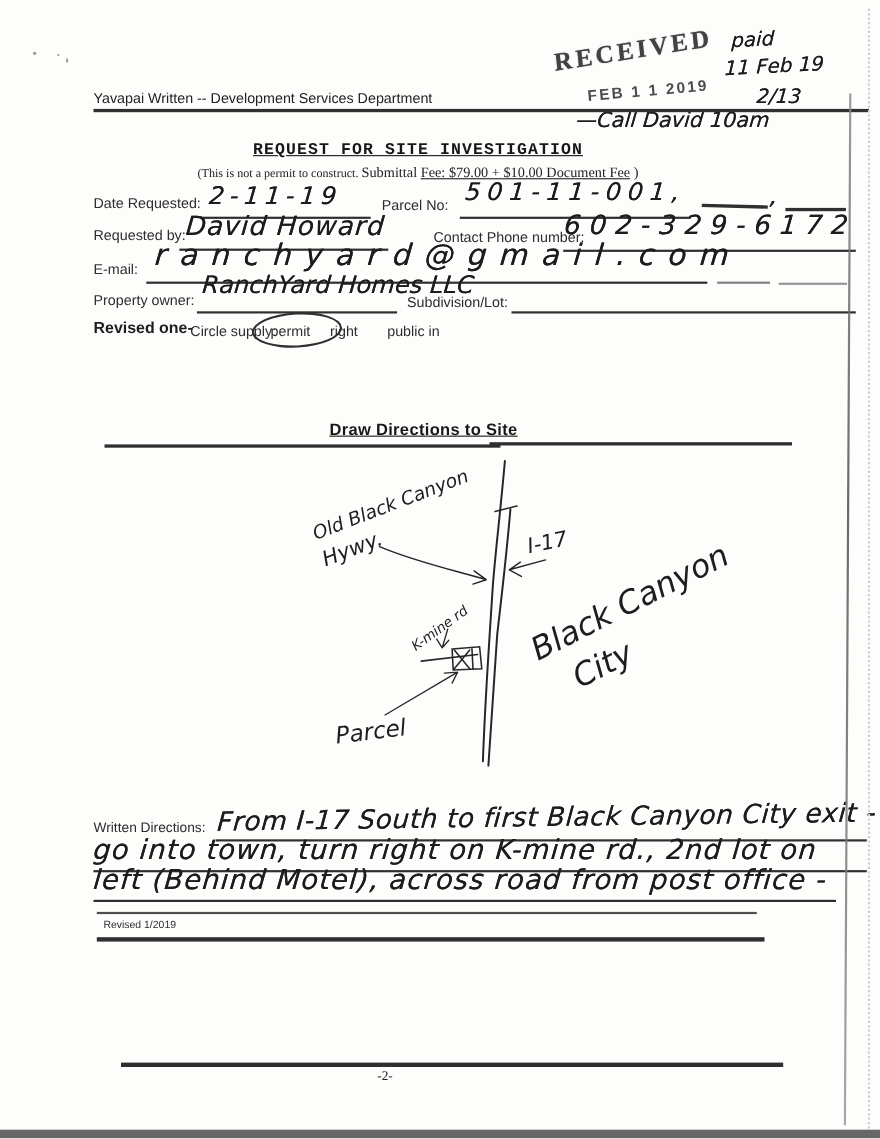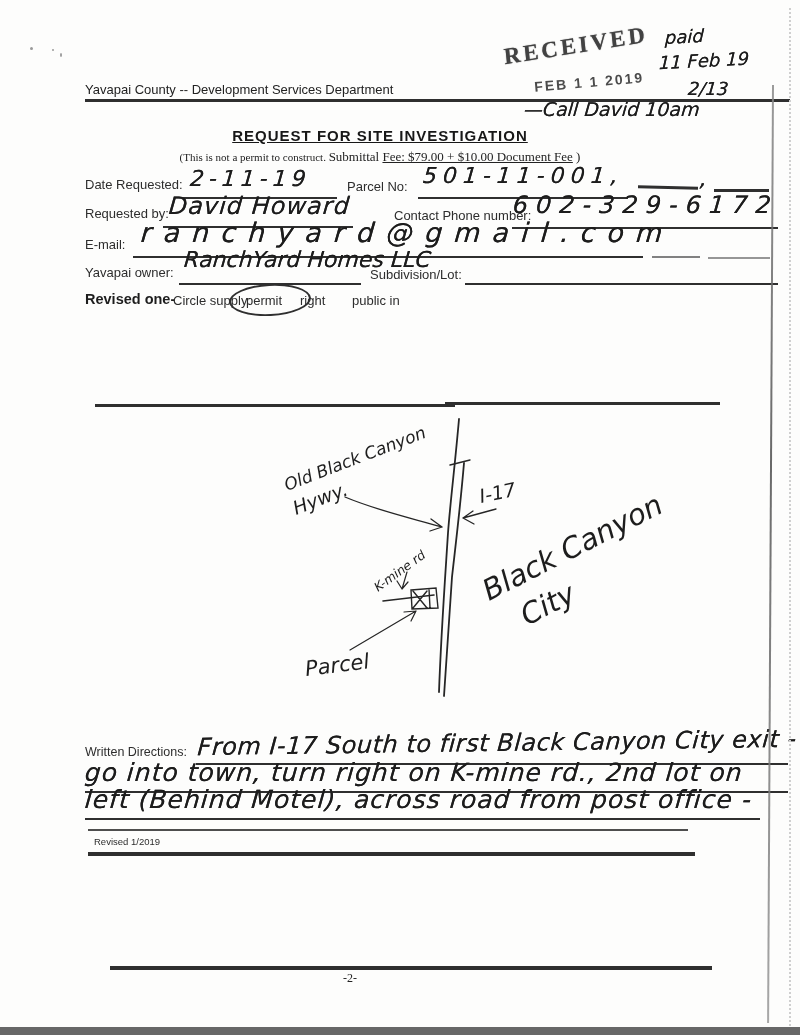--- a/index.html
+++ b/index.html
@@ -21,21 +21,21 @@
     position:absolute; left:503px; top:33px; transform:rotate(-9deg) skewX(-3deg);
     font-family:"Liberation Serif", serif; font-weight:bold; font-size:23px;
     letter-spacing:3px; color:#2e2e2e; text-shadow:0 0 1px #555; opacity:.9;
   }
   .stamp-date {
     position:absolute; left:534px; top:74px; transform:rotate(-5deg);
     font-weight:bold; font-size:14px; letter-spacing:2px; color:#383838; opacity:.9;
   }
   .title-wrap { position:absolute; left:0; top:127px; width:760px; text-align:center; }
   .form-title {
-    display:inline-block; font-family:Liberation Sans, sans-serif; font-weight:bold;
+    display:inline-block; font-family:Liberation Mono, monospace; font-weight:bold;
     font-size:15px; letter-spacing:1px; text-decoration:underline; color:#171717;
   }
   .form-subtitle { margin-top:4px; font-family:Liberation Serif, serif; font-size:11px; color:#222; }
   .form-subtitle .big { font-size:13px; }
   .form-subtitle .u { text-decoration:underline; }
   .bold-label { position:absolute; font-weight:bold; font-size:14.5px; color:#1e1e1e; white-space:nowrap; }
   .note { position:absolute; left:85px; width:712px; font-size:12.5px; color:#2b2b2b; }
   .draw-wrap { position:absolute; left:0; top:382px; width:770px; text-align:center; }
   .draw-heading { display:inline-block; font-weight:bold; font-size:15px; text-decoration:underline; color:#181818; letter-spacing:.3px; }
   .ellipse {
@@ -63,21 +63,21 @@
   <div class="speck" style="left:52px;top:49px;width:2px;height:2px"></div>
   <div class="speck" style="left:60px;top:53px;width:2px;height:4px"></div>
 
   <div class="stamp-word">RECEIVED</div>
   <div class="stamp-date">FEB 1 1 2019</div>
   <div class="hw" style="left:665px;top:28px;font-size:18px;transform:skewX(-5deg) rotate(-3deg)">paid</div>
   <div class="hw" style="left:659px;top:52px;font-size:18px;transform:skewX(-5deg) rotate(-3deg)">11 Feb 19</div>
   <div class="hw" style="left:688px;top:80px;font-size:18px">2/13</div>
   <div class="hw" style="left:524px;top:100px;font-size:19px">—Call David 10am</div>
 
-  <div class="dept">Yavapai County -- Development Services Department</div>
+  <div class="dept">Yavapai Written -- Development Services Department</div>
   <div class="rule" style="left:85px;top:99px;width:705px;height:3px"></div>
 
   <div class="title-wrap">
     <div class="form-title">REQUEST FOR SITE INVESTIGATION</div>
     <div class="form-subtitle"><span>(This is not a permit to construct. </span><span class="big"> Submittal </span><span class="big u">Fee: $79.00 + $10.00 Document Fee</span><span class="big"> )</span></div>
   </div>
 
   <div class="flabel" style="left:85px;top:177px">Date Requested:</div>
   <div class="hw" style="left:190px;top:168px;font-size:22px;letter-spacing:5px">2-11-19</div>
   <div class="rule" style="left:182px;top:197px;width:155px"></div>
@@ -94,34 +94,37 @@
   <div class="flabel" style="left:394px;top:208px">Contact Phone number:</div>
   <div class="hw" style="left:513px;top:193px;font-size:24px;letter-spacing:8px">602-329-6172</div>
   <div class="rule" style="left:512px;top:227px;width:266px"></div>
 
   <div class="flabel" style="left:85px;top:237px">E-mail:</div>
   <div class="hw" style="left:141px;top:219px;font-size:27px;letter-spacing:12px">ranchyard@gmail.com</div>
   <div class="rule" style="left:133px;top:256px;width:510px"></div>
   <div class="rule" style="left:652px;top:256px;width:48px;opacity:.6"></div>
   <div class="rule" style="left:708px;top:257px;width:62px;opacity:.5"></div>
 
-  <div class="flabel" style="left:85px;top:265px">Yavapai owner:</div>
+  <div class="flabel" style="left:85px;top:265px">Property owner:</div>
   <div class="hw" style="left:184px;top:249px;font-size:22px">RanchYard Homes LLC</div>
   <div class="rule" style="left:179px;top:283px;width:182px"></div>
   <div class="flabel" style="left:370px;top:267px">Subdivision/Lot:</div>
   <div class="rule" style="left:465px;top:283px;width:313px"></div>
 
   <div class="bold-label" style="left:85px;top:291px">Revised one-</div>
   <div class="flabel" style="left:173px;top:293px">Circle supply:</div>
   <div class="ellipse"></div>
   <div class="flabel" style="left:246px;top:293px">permit</div>
   <div class="flabel" style="left:300px;top:293px">right</div>
   <div class="flabel" style="left:352px;top:293px">public in</div>
 
 
+  <div class="draw-wrap">
+    <div class="draw-heading">Draw Directions to Site</div>
+  </div>
   <div class="rule" style="left:95px;top:404px;width:360px;height:2.5px"></div>
   <div class="rule" style="left:445px;top:402px;width:275px;height:2.5px"></div>
 
   <svg class="abs" style="left:0;top:405px" width="800" height="310" viewBox="0 0 800 310">
     <g fill="none" stroke="#262626" stroke-linecap="round">
       <path d="M459,14 C455,60 450,100 448,128 C445,175 441,230 439,287" stroke-width="1.8"></path>
       <path d="M464,58 C460,105 455,145 452,172 C449,218 446,258 444,291" stroke-width="1.8"></path>
       <path d="M450,60 L470,55" stroke-width="1.4"></path>
       <path d="M345,92 C378,106 415,114 442,122 M442,122 L431,114 M442,122 L430,126" stroke-width="1.3"></path>
       <path d="M496,104 L463,113 M463,113 L473,106 M463,113 L474,119" stroke-width="1.3"></path>

